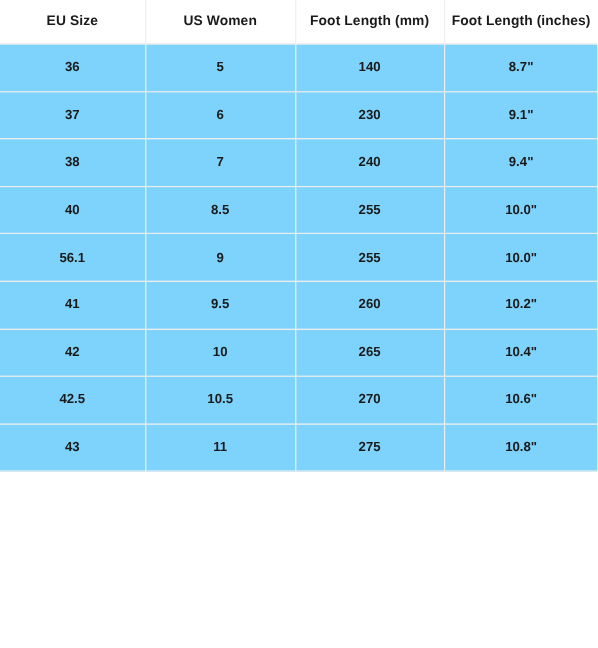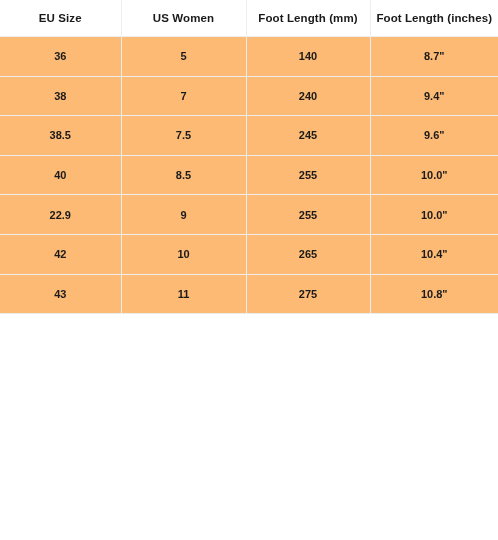--- a/index.html
+++ b/index.html
@@ -47,21 +47,21 @@
     font-weight: bold;
     letter-spacing: 0.1px;
     background: #ffffff;
     margin-top: 48px;
   }
 
   .size-chart tbody td {
     height: 38.6px;
     font-size: 11px;
     font-weight: bold;
-    background: #fdba74;
+    background: #7dd3fc;
   }
 </style>
 </head>
 <body>
 
 <table class="size-chart">
   <colgroup>
     <col class="c-eu">
     <col class="c-us">
     <col class="c-mm">
@@ -76,48 +76,60 @@
     </tr>
   </thead>
   <tbody>
     <tr>
       <td>36</td>
       <td>5</td>
       <td>140</td>
       <td>8.7"</td>
     </tr>
     <tr>
+      <td>37</td>
+      <td>6</td>
+      <td>230</td>
+      <td>9.1"</td>
+    </tr>
+    <tr>
       <td>38</td>
       <td>7</td>
       <td>240</td>
       <td>9.4"</td>
-    </tr>
-    <tr>
-      <td>38.5</td>
-      <td>7.5</td>
-      <td>245</td>
-      <td>9.6"</td>
     </tr>
     <tr>
       <td>40</td>
       <td>8.5</td>
       <td>255</td>
       <td>10.0"</td>
     </tr>
     <tr>
-      <td>22.9</td>
+      <td>56.1</td>
       <td>9</td>
       <td>255</td>
       <td>10.0"</td>
+    </tr>
+    <tr>
+      <td>41</td>
+      <td>9.5</td>
+      <td>260</td>
+      <td>10.2"</td>
     </tr>
     <tr>
       <td>42</td>
       <td>10</td>
       <td>265</td>
       <td>10.4"</td>
+    </tr>
+    <tr>
+      <td>42.5</td>
+      <td>10.5</td>
+      <td>270</td>
+      <td>10.6"</td>
     </tr>
     <tr>
       <td>43</td>
       <td>11</td>
       <td>275</td>
       <td>10.8"</td>
     </tr>
   </tbody>
 </table>
 

